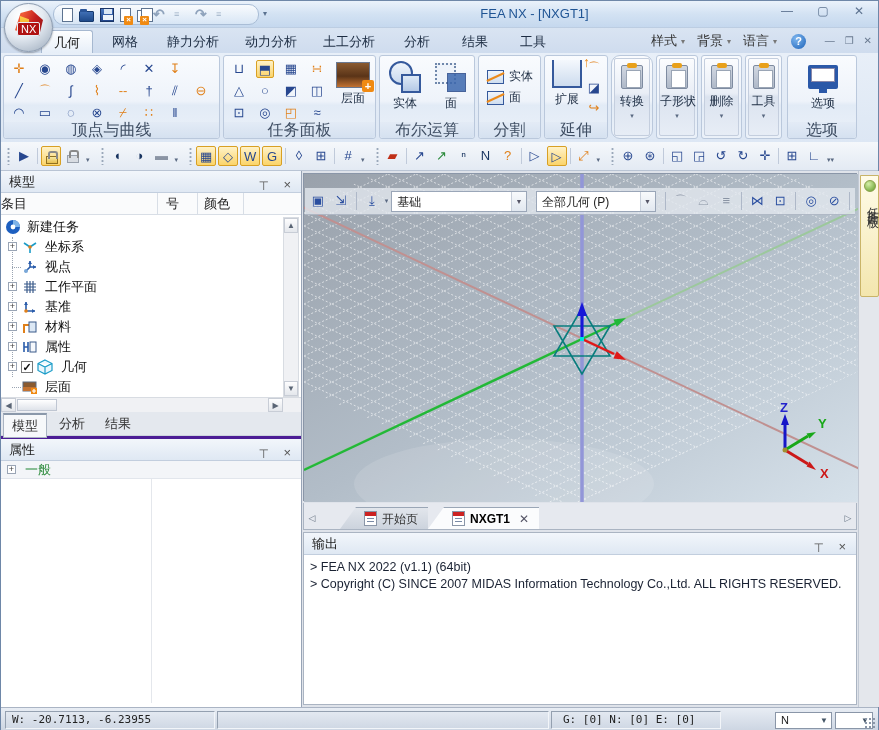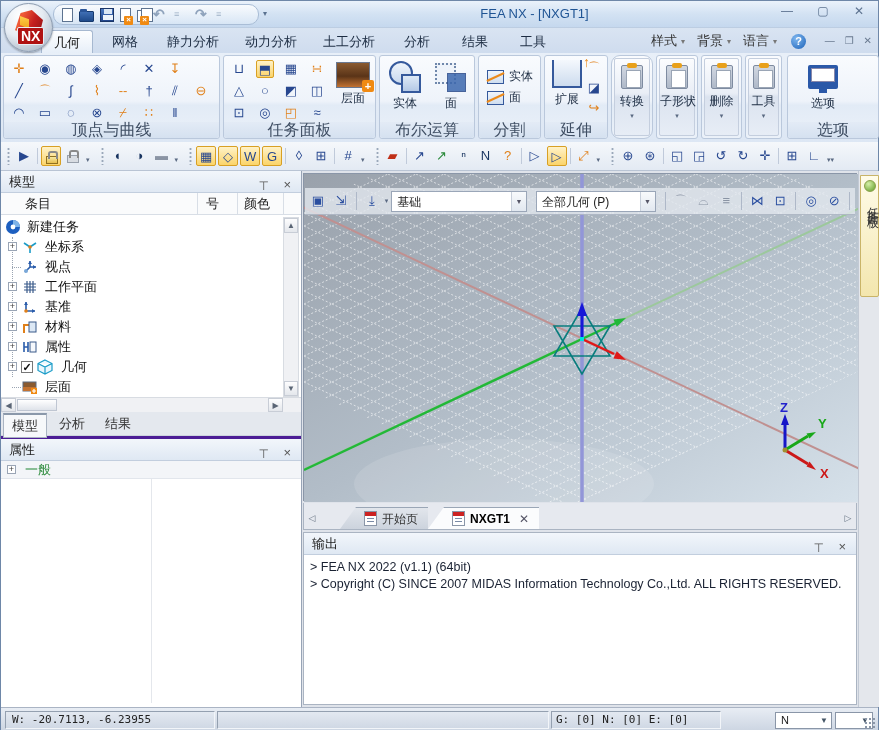--- a/index.html
+++ b/index.html
@@ -29,21 +29,21 @@
 #winbtns { position:absolute; right:8px; top:3px; display:flex; gap:14px; color:#5d7390; font-size:12px; }
 #winbtns span { width:22px; text-align:center; }
 
 
 #orb { position:absolute; left:3px; top:2px; width:49px; height:49px; border-radius:50%; z-index:30;
   background:radial-gradient(circle at 35% 25%, #ffffff, #e6ecf3 45%, #b4c0ce 80%, #8794a6);
   border:1px solid #8d9cb0; box-shadow:0 1px 2px rgba(0,0,0,.3); }
 #orb .flag { position:absolute; left:10px; top:6px; width:28px; height:26px;
   background:linear-gradient(115deg,#ef5a36 25%,#c41f1f 60%,#8e1414); clip-path:polygon(20% 12%,60% 0,100% 38%,86% 100%,0 78%); }
 #orb .flag::before{content:"";position:absolute;left:5px;top:5px;width:9px;height:14px;background:linear-gradient(#ffd34d,#f0a21a);clip-path:polygon(0 8%,100% 30%,100% 100%,0 72%);}
-#orb .nx { position:absolute; left:12px; bottom:6px; background:#b01212; color:#fff; font-size:14px; font-weight:bold; padding:0 3px; border:1px solid #e8eef5; border-radius:2px; }
+#orb .nx { position:absolute; left:12px; bottom:15px; background:#b01212; color:#fff; font-size:11px; font-weight:normal; padding:0 3px; border:1px solid #e8eef5; border-radius:2px; }
 
 
 #tabrow { position:absolute; left:0; top:27px; width:100%; height:25px; background:linear-gradient(#d9e4f2,#cfdcee); }
 .rtab { position:absolute; top:2px; height:23px; line-height:23px; text-align:center; font-size:13px; color:#1c2c42; }
 .rtab.active { background:linear-gradient(#fdfeff,#f0f5fb 60%,#e6eef8); border:1px solid #a6b8d0; border-bottom:none; border-radius:3px 3px 0 0; color:#111; }
 #rightmenus { position:absolute; right:72px; top:4px; display:flex; align-items:center; gap:4px; font-size:13px; color:#333; }
 #rightmenus .dm { margin-left:8px; }
 #rightmenus .da { font-size:8px; color:#777; }
 #help-icon { width:15px; height:15px; border-radius:50%; background:radial-gradient(circle at 35% 30%,#7db6ef,#1d62b8); color:#fff; font-size:11px; line-height:15px; text-align:center; font-weight:bold; margin-left:10px;}
 #mdibtns { position:absolute; right:6px; top:7px; display:flex; gap:10px; color:#6a7a90; font-size:10px; }
@@ -94,21 +94,21 @@
 .lockbody { position:absolute; left:4px; top:9px; width:12px; height:8px; background:linear-gradient(#f8e8a0,#e8c050); border:1px solid #907020; }
 .lockbody::before { content:""; position:absolute; left:1px; top:-6px; width:6px; height:6px; border:2px solid #8a8a8a; border-bottom:none; border-radius:3px 3px 0 0; }
 .lockbody.gray { background:#d8dce2; border-color:#98a0ac; }
 
 
 #leftpanel { position:absolute; left:0; top:170px; width:301px; height:536px; background:#4c1d95; border-right:1px solid #98a4b6; }
 .phead { height:22px; background:linear-gradient(#f2f6fb,#dfe8f3); border-bottom:1px solid #c2cede; position:relative; font-size:13px; color:#222; line-height:22px; padding-left:8px; }
 .phead .pin { position:absolute; right:32px; top:4px; color:#555; font-size:12px; }
 .phead .px { position:absolute; right:10px; top:3px; color:#555; font-size:13px; }
 #colhead { height:22px; background:#fafbfc; border-bottom:1px solid #d8dee6; display:flex; font-size:13px; color:#222; line-height:22px; }
-#colhead .c1 { width:197px; padding-left:24px; border-right:1px solid #d8dee6; }
+#colhead .c1 { width:157px; padding-left:0; border-right:1px solid #d8dee6; }
 #colhead .c2 { width:40px; padding-left:8px; border-right:1px solid #d8dee6; }
 #colhead .c3 { width:46px; padding-left:6px; border-right:1px solid #d8dee6; }
 #tree { position:relative; height:182px; background:#fff; overflow:hidden; padding-top:2px; }
 #tree .vguide { position:absolute; left:11px; top:22px; height:140px; border-left:1px dotted #9aa4b2; }
 .trow { position:relative; height:20px; line-height:20px; font-size:13px; color:#111; }
 .trow .stub { position:absolute; left:11px; top:10px; width:9px; border-top:1px dotted #9aa4b2; }
 .trow .exp { position:absolute; left:7px; width:9px; height:9px; border:1px solid #9aa5b5; background:#fff; top:5px; font-size:9px; line-height:7px; text-align:center; color:#444; }
 .trow .lbl { position:absolute; white-space:nowrap; }
 .ticon { position:absolute; width:16px; height:16px; top:2px; }
 .chk { position:absolute; width:12px; height:12px; border:1px solid #777; background:#fff; top:4px; font-size:11px; line-height:11px; text-align:center; color:#111; font-weight:bold;}
@@ -159,21 +159,21 @@
 #rightstrip { position:absolute; left:857px; top:170px; width:22px; height:536px; background:#e4e7ec; border-left:1px solid #c2c9d4; }
 #taskpane-tab { position:absolute; left:1px; top:4px; width:19px; height:122px; background:linear-gradient(#fffce9,#f3e6ae); border:1px solid #c9b468; border-radius:0 0 2px 2px; }
 #taskpane-tab .orb { position:absolute; left:3px; top:4px; width:12px; height:12px; border-radius:50%; background:radial-gradient(circle at 35% 30%,#d6f0a8,#5f9c28); border:1px solid #8aa04a; }
 #taskpane-tab .vtext { position:absolute; left:3px; top:22px; writing-mode:vertical-rl; font-size:12px; color:#333; letter-spacing:3px; }
 
 
 #statusbar { position:absolute; left:0; top:706px; width:100%; height:24px; background:linear-gradient(#e8edf4,#ccd5e2); border-top:1px solid #aab4c4; font-size:12px; color:#222; }
 .scell { position:absolute; top:3px; height:18px; border:1px solid; border-color:#94a0b0 #f2f5f9 #f2f5f9 #94a0b0; line-height:16px; }
 #sc-coord { left:4px; width:210px; padding-left:6px; font-family:"DejaVu Sans Mono",monospace; font-size:11px; }
 #sc-mid { left:216px; width:332px; }
-#sc-counts { left:550px; width:170px; padding-left:4px; font-family:"DejaVu Sans Mono",monospace; font-size:11px; }
+#sc-counts { left:550px; width:170px; padding-left:11px; font-family:"DejaVu Sans Mono",monospace; font-size:11px; }
 .scombo { position:absolute; top:4px; height:17px; background:#fff; border:1px solid #8a96a8; font-size:11px; line-height:15px; }
 .scombo .ar { position:absolute; right:0; top:0; bottom:0; width:14px; font-size:8px; color:#456; text-align:center; line-height:15px; }
 #scb1 { left:774px; width:57px; padding-left:5px; }
 #scb2 { left:834px; width:38px; }
 #grip { position:absolute; right:2px; bottom:2px; width:12px; height:12px;
   background-image:radial-gradient(circle,#8a96a8 1px,transparent 1.4px); background-size:4px 4px; }
 
 .o { color:#e0801a; } .n { color:#27478f; } .r { color:#c03018; } .g { color:#2a8a3a; } .d { color:#17335f; } .gray { color:#8a94a4; }
 </style>
 </head>
@@ -344,21 +344,21 @@
         <span class="drop">▾</span>
       </div>
     </div>
     <div class="rgroup" style="left:744px;width:37px;">
       <div class="clipbtn">
         <div class="clip-ic"></div>
         <div>工具</div>
         <span class="drop">▾</span>
       </div>
     </div>
-    <div class="rgroup" style="left:786px;width:92px;">
+    <div class="rgroup" style="left:786px;width:70px;">
       <div class="bigbtn" style="left:14px;top:2px;width:42px;">
         <div class="mon-ic"></div>
         <div style="margin-top:6px;">选项</div>
       </div>
       <div class="cap">选项</div>
     </div>
   </div>
 
   <div id="toolbar">
     <div class="tgroup">

